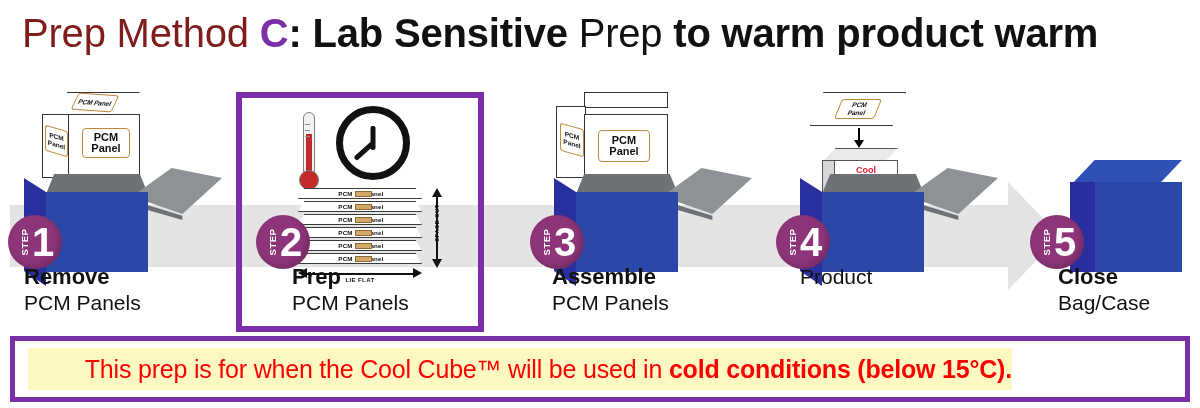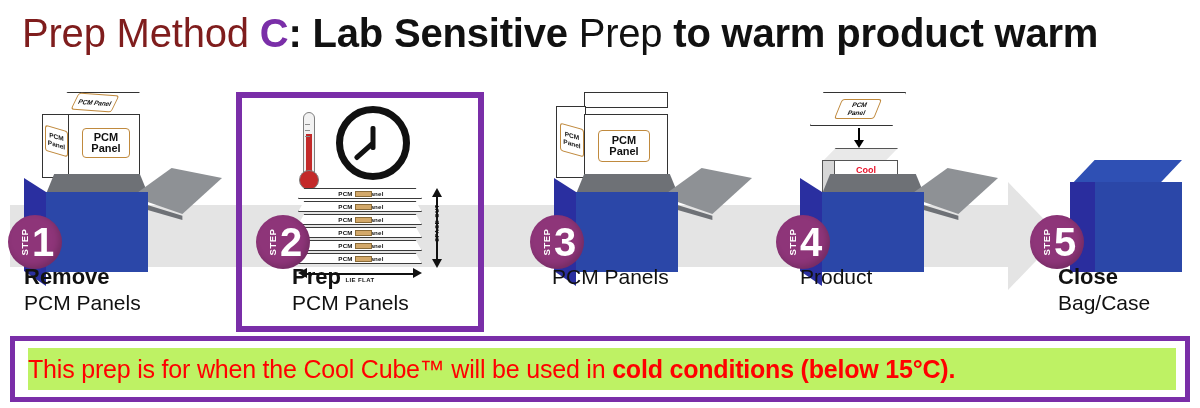--- a/index.html
+++ b/index.html
@@ -283,22 +283,22 @@
     font-size:5.6px;font-weight:700;color:#111;letter-spacing:.6px;
     transform:rotate(-90deg);
   }
 
   
   .banner-frame{
     position:absolute;left:10px;top:336px;width:1180px;height:66px;
     border:5px solid #7A2EA8;box-sizing:border-box;background:#ffffff;
   }
   .banner{
-    position:absolute;left:28px;top:348px;width:1148px;height:42px;
-    background:#bef264;display:flex;align-items:center;justify-content:flex-start;
+    position:absolute;left:28px;top:348px;width:984px;height:42px;
+    background:#fef9c3;display:flex;align-items:center;justify-content:flex-end;
   }
   .banner-text{
     font-size:25px;line-height:32px;color:#FF0000;white-space:nowrap;
     letter-spacing:-0.2px;
   }
   .banner-text .b{font-weight:700;}
 </style>
 </head>
 <body>
 
@@ -475,20 +475,21 @@
         <div class="front"></div>
       </div>
     </div>
 
     <div class="step-badge" style="left:22px;top:123px;">
       <div class="lbl">STEP</div>
       <div class="num">3</div>
     </div>
 
     <div class="step-caption" style="left:44px;">
+      <div class="cap-1">Assemble</div>
       <div class="cap-2">PCM Panels</div>
     </div>
   </div>
 
   <div class="step" style="left:768px;">
     <div class="step-art">
 
       <div class="psheet" style="left:42px;top:0px;">
         <div class="s-body"></div>
         <div class="plabel small" style="left:28px;top:7px;width:38px;height:18px;flex-direction:column;line-height:8px;transform:skewX(-22deg);">

